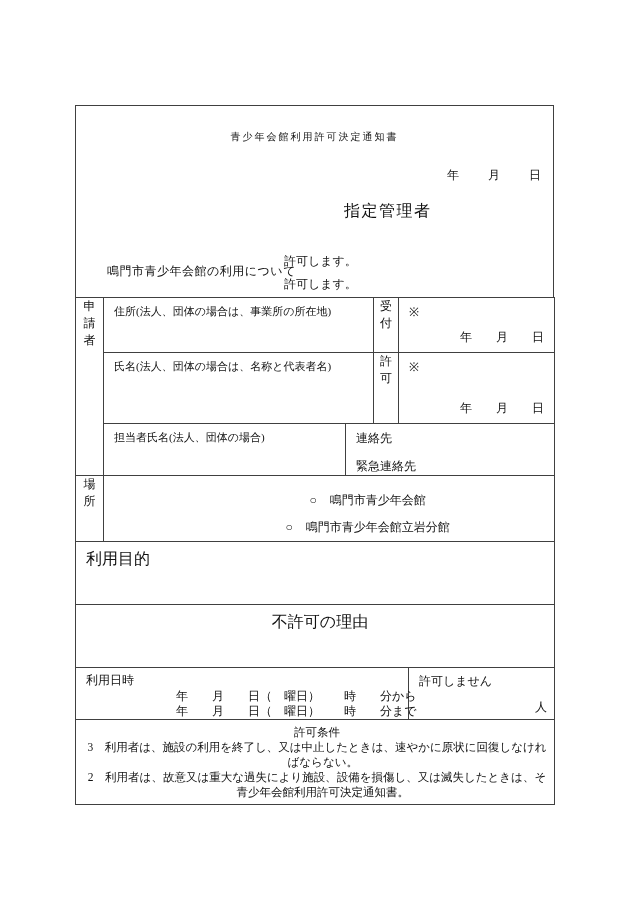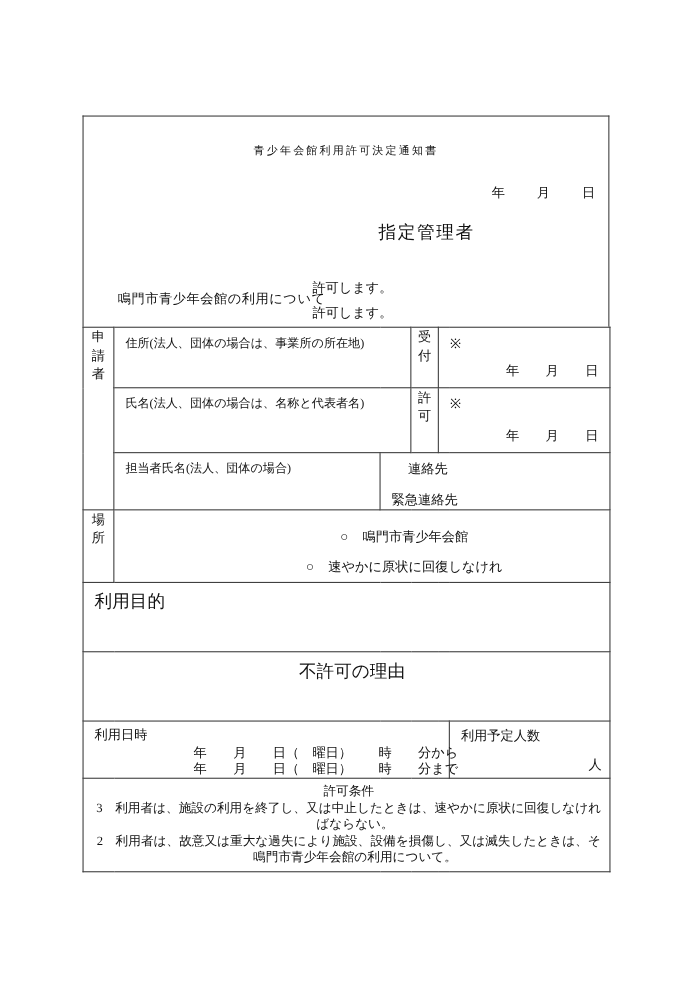--- a/index.html
+++ b/index.html
@@ -19,33 +19,33 @@
            font-size:10px; letter-spacing:2px; }
   .issue-date { position:absolute; top:61px; right:12px; font-size:12px; }
   .issue-date .dp { display:inline-block; }
   .issue-date .dp + .dp { margin-left:26px; }
   .manager { position:absolute; left:268px; top:95px; font-size:16px; letter-spacing:1.5px; }
   .notice-subject { position:absolute; left:13px; top:157px; font-size:12px; letter-spacing:0.5px;margin-left:18px; }
   .notice-options { position:absolute; left:208px; top:144px; font-size:12px; line-height:23px; }
 
   table.doc-table { border-collapse:collapse; table-layout:fixed; width:479px; }
   .doc-table td { border:1px solid #404040; vertical-align:top; padding:0; font-size:12px; }
-  tr.r1 { height:55px; } tr.r2 { height:59px; } tr.r3 { height:50px; }
+  tr.r1 { height:55px; } tr.r2 { height:71px; } tr.r3 { height:50px; }
   tr.r4 { height:65px; } tr.r5 { height:63px; } tr.r6 { height:63px;text-align:center; }
   tr.r7 { height:52px; } tr.r8 { height:85px;text-align:center; }
 
   .vstack { display:flex; flex-direction:column; justify-content:space-evenly;
             align-items:center; height:100%; font-size:12px; }
   .cell-label { padding:6px 4px 0 10px; font-size:11px; white-space:nowrap; }
   .datecell { position:relative; }
   .note-mark { position:absolute; left:10px; top:5px; font-size:12px; }
   .ymd { position:absolute; right:10px; bottom:6px; font-size:12px; }
   .ymd .dp + .dp { margin-left:21px; }
   .contact-cell { padding:4px 0 0 10px; font-size:12px; }
-  .contact-cell div:first-child { margin-top:2px;margin-left:15px; }
+  .contact-cell div:first-child { margin-top:2px; }
   .contact-cell div:last-child { margin-top:11px; }
   .place-cell { padding:11px 0 0 77px; font-size:12px; line-height:27px;text-align:center; }
   .place-cell .opt-name { margin-left:13px; }
   .block-label { padding:7px 0 0 10px; font-size:16px; }
   .dt-cell { position:relative; font-size:12px; }
   .dt-label { position:absolute; left:10px; top:4px; }
   .dt-lines { position:absolute; left:100px; top:21px; line-height:15px; white-space:nowrap; }
   .cap-cell { position:relative; font-size:12px; }
   .cap-label { position:absolute; left:10px; top:5px; }
   .cap-unit { position:absolute; right:7px; bottom:3px; }
@@ -145,21 +145,21 @@
               <span>場</span>
               <span>所</span>
             </div>
           </td>
           <td colspan="5">
             <div class="place-cell">
               <div>
                 <span>○</span><span class="opt-name">鳴門市青少年会館</span>
               </div>
               <div>
-                <span>○</span><span class="opt-name">速やかに原状に回復しなけれ</span>
+                <span>○</span><span class="opt-name">鳴門市青少年会館立岩分館</span>
               </div>
             </div>
           </td>
         </tr>
         <tr class="r5">
           <td colspan="6">
             <div class="block-label">利用目的</div>
           </td>
         </tr>
         <tr class="r6">
@@ -169,31 +169,31 @@
         </tr>
         <tr class="r7">
           <td colspan="5" class="dt-cell">
             <div class="dt-label">利用日時</div>
             <div class="dt-lines">
               <div>年　　月　　日（　曜日）　　時　　分から</div>
               <div>年　　月　　日（　曜日）　　時　　分まで</div>
             </div>
           </td>
           <td class="cap-cell">
-            <div class="cap-label">利用予定人数</div>
+            <div class="cap-label">許可しません</div>
             <div class="cap-unit">人</div>
           </td>
         </tr>
         <tr class="r8">
           <td colspan="6">
             <div class="conditions">
               <div>許可条件</div>
               <div>3　利用者は、施設の利用を終了し、又は中止したときは、速やかに原状に回復しなけれ</div>
               <div>　ばならない。</div>
               <div>2　利用者は、故意又は重大な過失により施設、設備を損傷し、又は滅失したときは、そ</div>
-              <div>　鳴門市青少年会館の利用について。</div>
+              <div>　青少年会館利用許可決定通知書。</div>
             </div>
           </td>
         </tr>
       </tbody>
     </table>
   </div>
 </div>
 
 </body></html>

